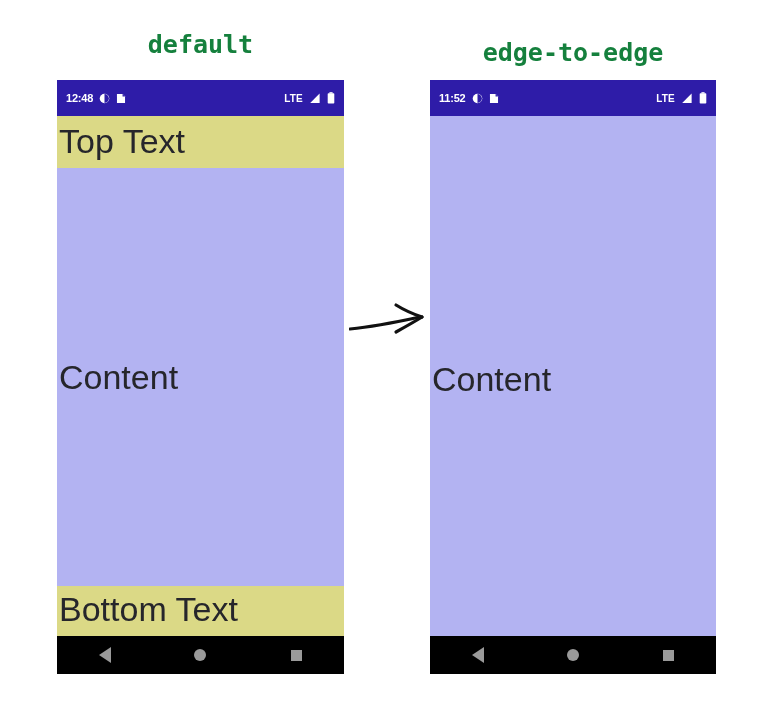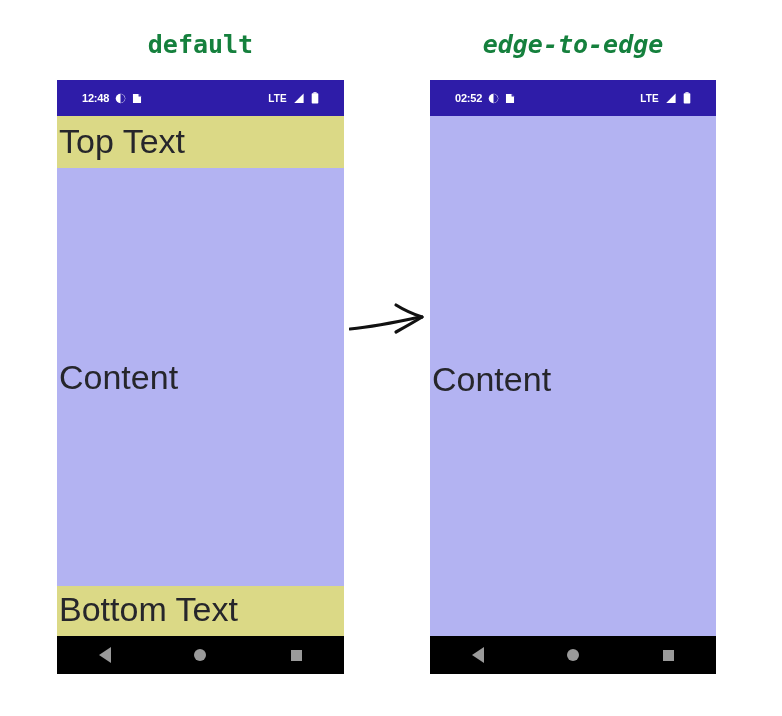--- a/index.html
+++ b/index.html
@@ -26,23 +26,22 @@
     letter-spacing: 0px;
     white-space: nowrap;
   }
   #caption-default {
     left: 57px;
     top: 30px;
     width: 287px;
   }
   #caption-edge {
     left: 430px;
-    top: 30px;
+    top: 38px;
     width: 286px;
-    font-style: italic;
   }
 
   
   .phone {
     position: absolute;
     overflow: hidden;
     background: #ffffff;
     box-sizing: border-box;
   }
   #phone-default {
@@ -67,21 +66,21 @@
   }
 
   
   .status-bar {
     height: 36px;
     background: #2e1ca8;
     color: #ffffff;
     display: flex;
     align-items: center;
     justify-content: space-between;
-    padding: 0 25px;
+    padding: 0 9px;
     box-sizing: border-box;
     flex: 0 0 auto;
     position: relative;
     z-index: 3;
   }
   .status-left,
   .status-right {
     display: flex;
     align-items: center;
     gap: 6px;
@@ -285,21 +284,21 @@
       <div class="content">
         <div class="content-text">Content</div>
       </div>
       <div class="band band-bottom">
         <div class="band-text">Bottom Text</div>
       </div>
     </div>
 
     <div class="status-bar">
       <div class="status-left">
-        <span class="status-clock">02:52</span>
+        <span class="status-clock">11:52</span>
         <svg class="sicon" width="11" height="11" viewBox="0 0 12 12">
           <circle cx="6" cy="6" r="5.2" fill="#ffffff"></circle>
           <path d="M6 1.2 A4.8 4.8 0 0 1 6 10.8 Z" fill="#2e1ca8"></path>
         </svg>
         <svg class="sicon" width="10" height="11" viewBox="0 0 10 12">
           <path d="M0.6 1.2 h6.1 l2.7 2.6 v7 h-8.8 z" fill="#ffffff"></path>
           <path d="M6.7 1.2 v2.6 h2.7 z" fill="#2e1ca8"></path>
         </svg>
       </div>
       <div class="status-right">

